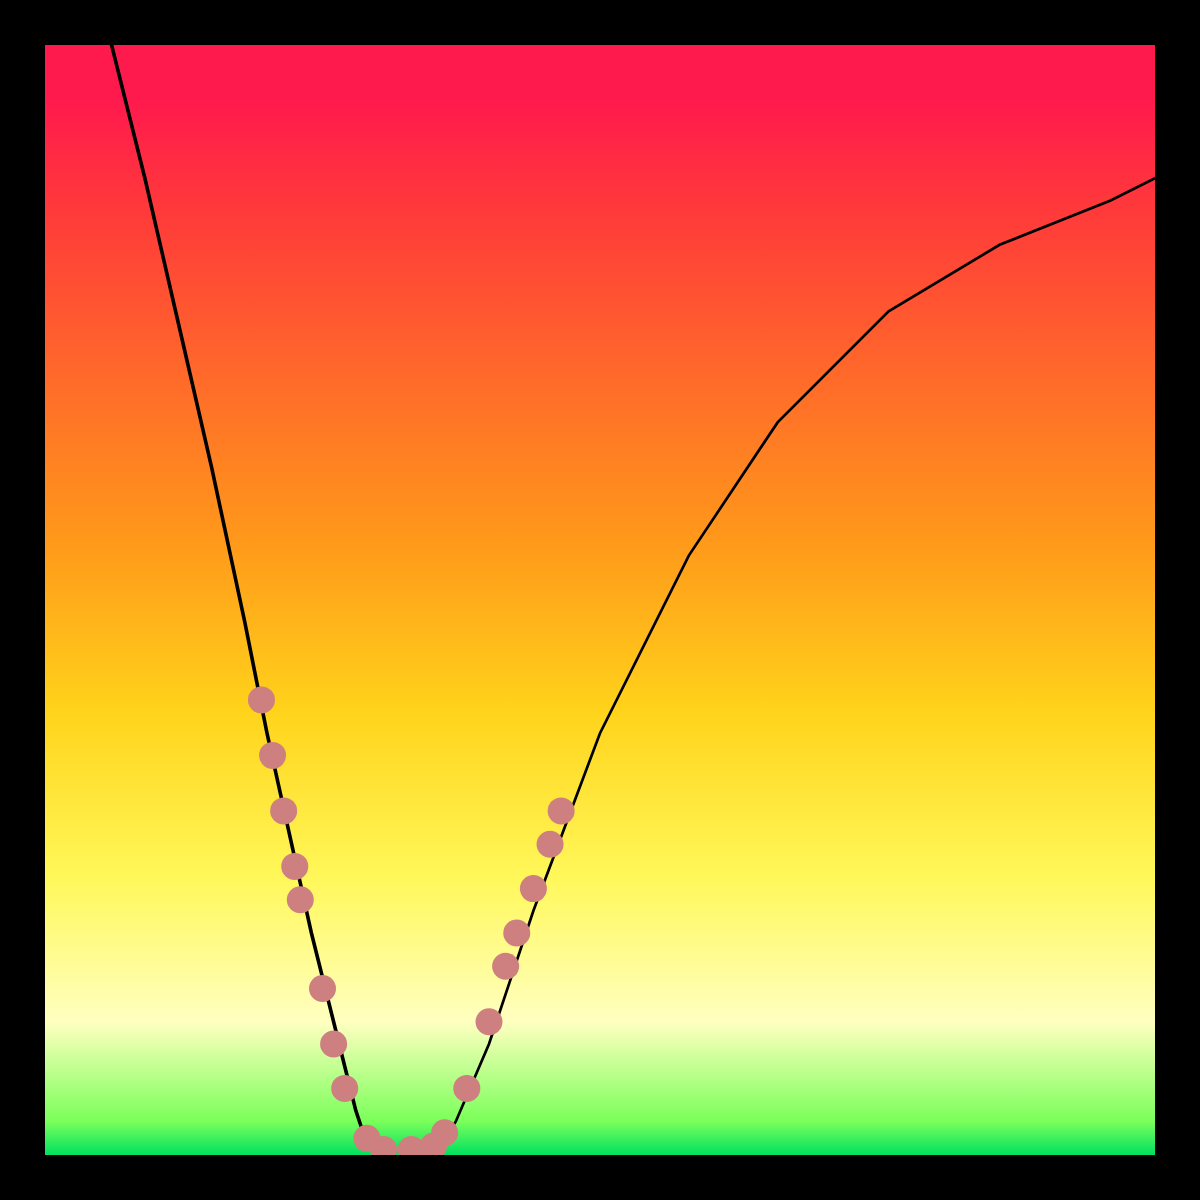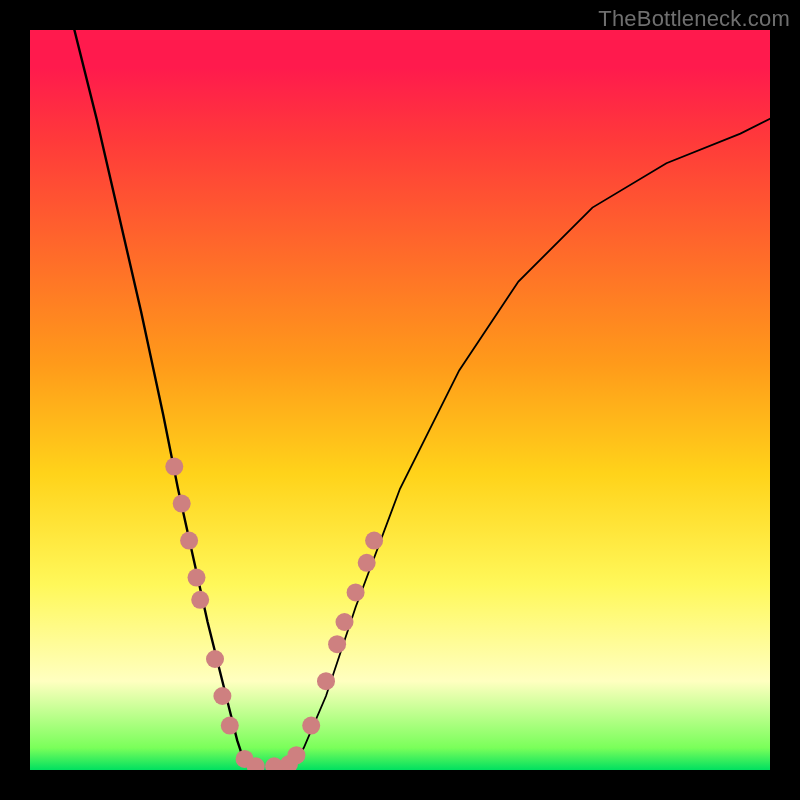--- a/index.html
+++ b/index.html
@@ -84,14 +84,13 @@
           <circle cx="281.2" cy="695.6" r="9" fill="#ce8080"></circle>
           <circle cx="296" cy="651.2" r="9" fill="#ce8080"></circle>
           <circle cx="307.09999999999997" cy="614.2" r="9" fill="#ce8080"></circle>
           <circle cx="314.5" cy="592" r="9" fill="#ce8080"></circle>
           <circle cx="325.6" cy="562.4" r="9" fill="#ce8080"></circle>
           <circle cx="336.7" cy="532.8" r="9" fill="#ce8080"></circle>
           <circle cx="344.1" cy="510.6" r="9" fill="#ce8080"></circle>
         </g>
     </svg>
   </div>
-  <div class="watermark">TheBottleneck.com</div>
 </div>
 
 </body></html>

